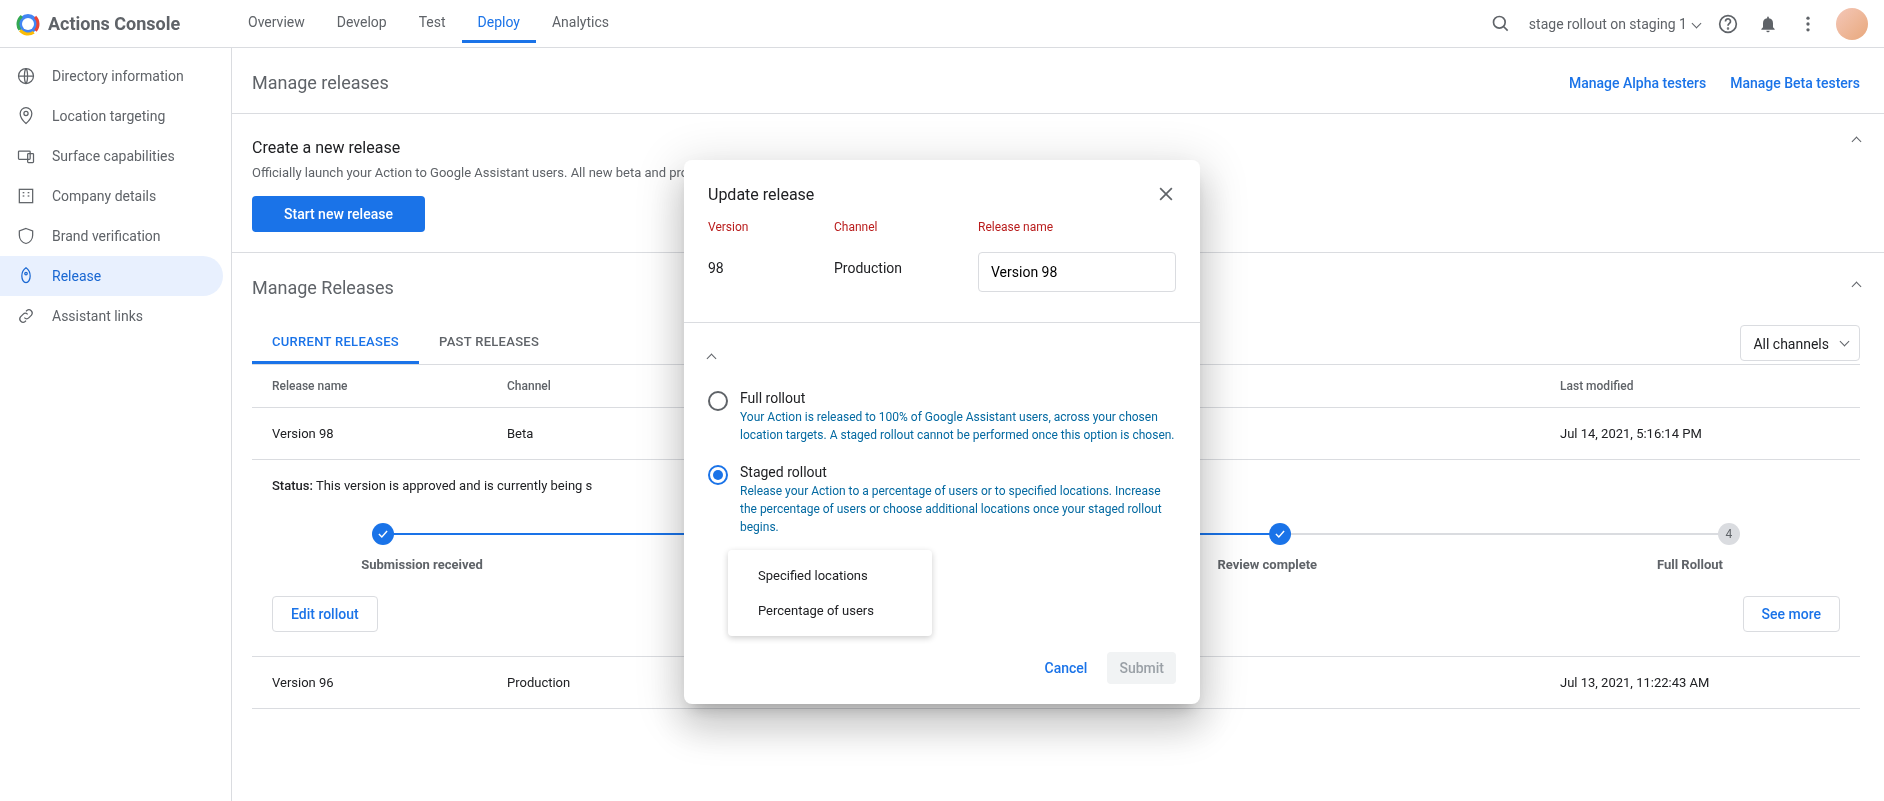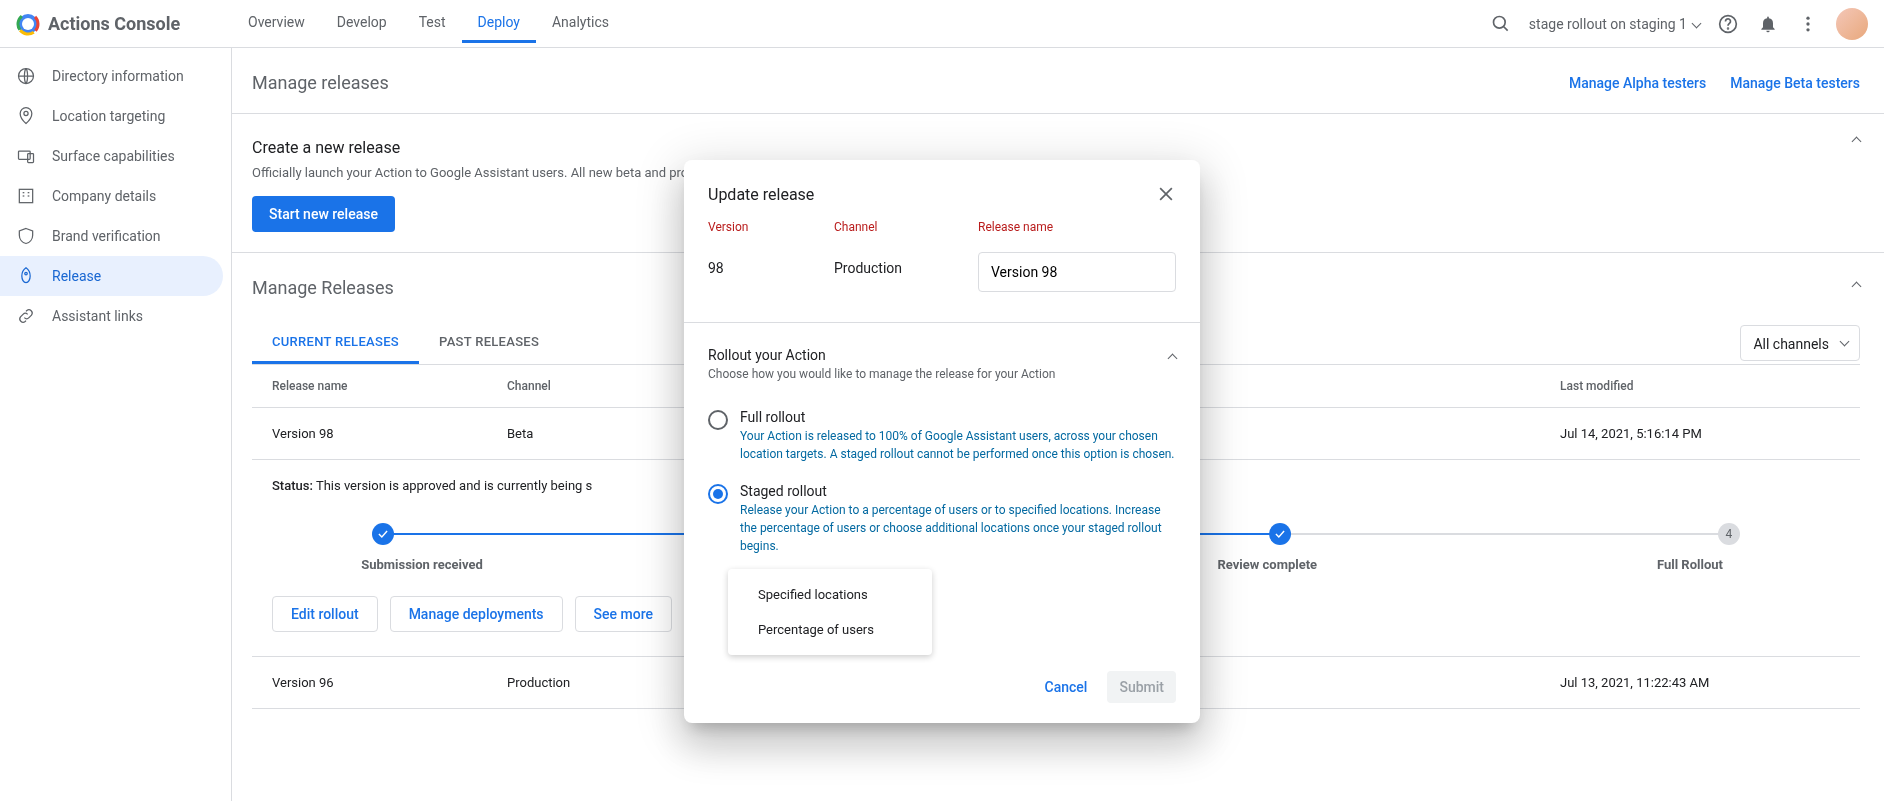--- a/index.html
+++ b/index.html
@@ -26,21 +26,21 @@
     .content { flex: 1; overflow: auto; padding: 24px 24px 24px 20px; position: relative; }
     .section-header { display: flex; align-items: center; justify-content: space-between; margin-bottom: 4px; }
     .section-title { font-size: 18px; color: #5f6368; font-weight: 400; }
     .header-links { display: flex; gap: 24px; }
     .link-btn { color: #1a73e8; font-size: 14px; font-weight: 500; cursor: pointer; }
     
     .divider { border-top: 1px solid #dadce0; margin: 20px -24px 24px -20px; }
     
     .sub-title { font-size: 16px; color: #202124; margin-bottom: 8px; }
     .sub-desc { font-size: 13px; color: #5f6368; margin-bottom: 16px; }
-    .primary-btn { background: #1a73e8; color: #fff; border: none; border-radius: 4px; height: 36px; padding: 0 17px; font-size: 14px; font-weight: 500; cursor: pointer; }
+    .primary-btn { background: #1a73e8; color: #fff; border: none; border-radius: 4px; height: 36px; padding: 0 32px; font-size: 14px; font-weight: 500; cursor: pointer; }
     
     .releases-section-title { font-size: 18px; color: #5f6368; margin-bottom: 24px; }
     .tabs-row { display: flex; justify-content: space-between; align-items: center; border-bottom: 1px solid #dadce0; }
     .release-tabs { display: flex; }
     .release-tab { padding: 12px 20px; font-size: 13px; font-weight: 500; color: #5f6368; cursor: pointer; border-bottom: 3px solid transparent; letter-spacing: 0.3px; }
     .release-tab.active { color: #1a73e8; border-bottom-color: #1a73e8; }
     .channel-select { border: 1px solid #dadce0; border-radius: 4px; height: 36px; padding: 0 30px 0 12px; background: #fff; font-size: 14px; color: #202124; position: relative; }
     
     .table { width: 100%; }
     .table-header { display: flex; padding: 14px 20px; border-bottom: 1px solid #dadce0; font-size: 12px; font-weight: 500; color: #5f6368; }
@@ -56,21 +56,21 @@
     
     .stepper { display: flex; align-items: center; justify-content: space-between; margin: 0 100px 12px; position: relative; }
     .stepper-line { position: absolute; top: 10px; left: 10px; right: 10px; height: 2px; background: #1a73e8; z-index: 0; }
     .stepper-line-grey { position: absolute; top: 10px; right: 10px; width: 33%; height: 2px; background: #dadce0; z-index: 1; }
     .step { display: flex; flex-direction: column; align-items: center; z-index: 2; position: relative; }
     .step-circle { width: 22px; height: 22px; border-radius: 50%; background: #1a73e8; color: #fff; display: flex; align-items: center; justify-content: center; font-size: 12px; }
     .step-circle.pending { background: #dadce0; color: #5f6368; }
     .step-labels { display: flex; justify-content: space-between; margin: 0 60px 24px; font-weight: bold; }
     .step-label { font-size: 13px; color: #5f6368; text-align: center; width: 180px; }
     
-    .action-buttons { display: flex; gap: 12px; justify-content: flex-start; }
+    .action-buttons { display: flex; gap: 12px; justify-content: space-between; }
     .outline-btn { border: 1px solid #dadce0; background: #fff; color: #1a73e8; border-radius: 4px; height: 36px; padding: 0 18px; font-size: 14px; font-weight: 500; cursor: pointer; }
     
     
     .modal-overlay { position: fixed; inset: 0; display: flex; align-items: flex-start; justify-content: center; padding-top: 160px; z-index: 100; pointer-events: none; border-radius: 27px; }
     .modal { width: 516px; background: #fff; border-radius: 8px; box-shadow: 0 11px 15px -7px rgba(0,0,0,.2),0 24px 38px 3px rgba(0,0,0,.14),0 9px 46px 8px rgba(0,0,0,.12); pointer-events: auto; }
     .modal-header { display: flex; justify-content: space-between; align-items: center; padding: 24px 24px 16px; }
     .modal-title { font-size: 16px; color: #202124; }
     .modal-close { width: 20px; height: 20px; cursor: pointer; color: #5f6368; }
     .modal-body { padding: 0 24px; }
     .form-row { display: flex; gap: 0; margin-bottom: 8px; }
@@ -349,24 +349,20 @@
         <div class="form-col-c form-label">Channel</div>
         <div class="form-col-r form-label">Release name</div>
       </div>
       <div class="form-row">
         <div class="form-col-v form-value">98</div>
         <div class="form-col-c form-value">Production</div>
         <div class="form-col-r"><input class="text-input" value="Version 98" style=""></div>
       </div>
       <div class="modal-divider"></div>
       <div class="rollout-header">
-        <div>
-          <div class="rollout-title">Rollout your Action</div>
-          <div class="rollout-desc">Choose how you would like to manage the release for your Action</div>
-        </div>
         <span class="caret caret-up" style="margin-top:8px;"></span>
       </div>
       <div class="radio-group">
         <div class="radio-option">
           <div class="radio-circle"></div>
           <div>
             <div class="radio-label">Full rollout</div>
             <div class="radio-desc">Your Action is released to 100% of Google Assistant users, across your chosen location targets. A staged rollout cannot be performed once this option is chosen.</div>
           </div>
         </div>

